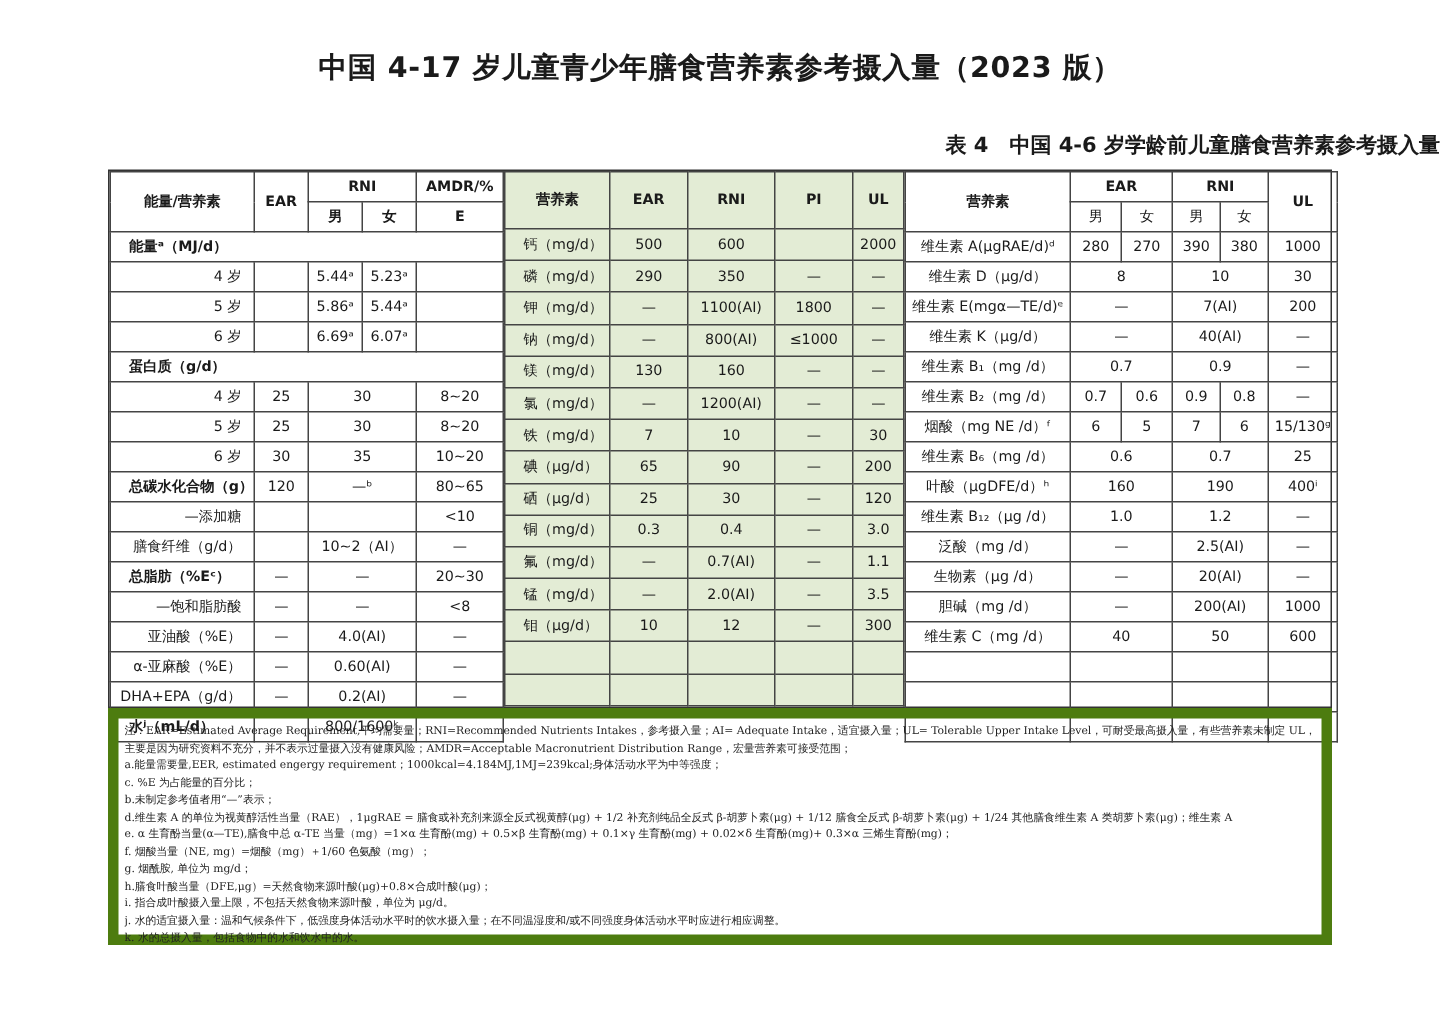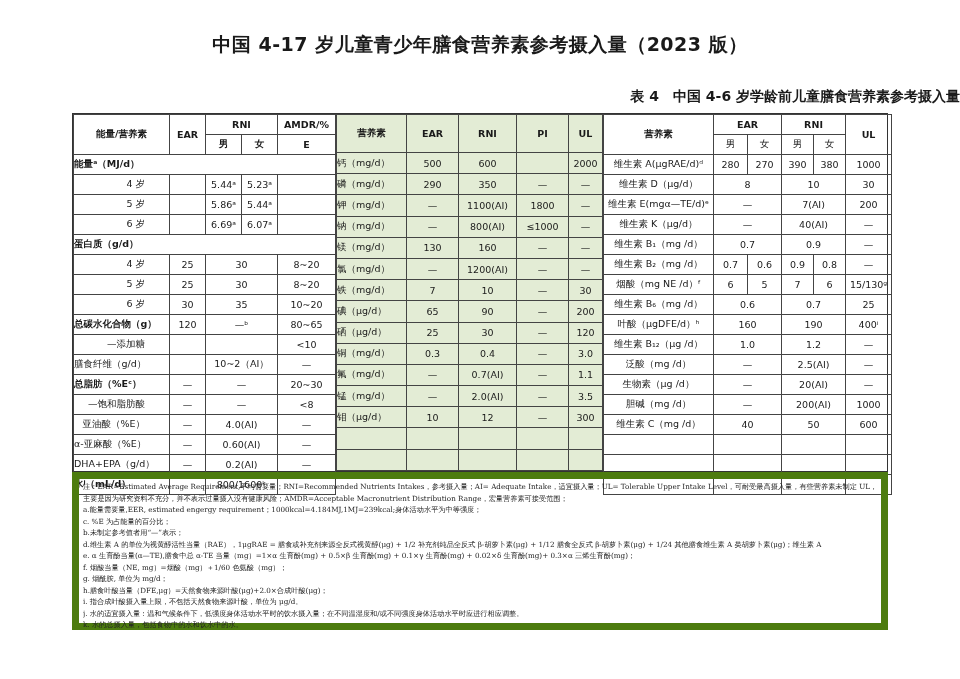--- a/index.html
+++ b/index.html
@@ -11,22 +11,22 @@
               font-size:14px; font-weight:bold; }
   .tables { position:absolute; left:72px; top:113px; width:816px; height:359px; display:flex;
             border:1px solid #333; box-sizing:border-box; }
   table { border-collapse:collapse; font-size:9.5px; table-layout:fixed; height:100%; }
   td, th { border:1px solid #444; text-align:center; padding:0; font-weight:normal;
            white-space:nowrap; overflow:hidden; height:19px; }
   th { font-weight:bold; font-size:9.5px; }
   table.t1 { width:262px; }
   table.t2 { width:266px; background:#e3ecd5; }
   table.t3 { width:288px; }
-  td.left { text-align:left; padding-left:0; }
-  td.right { text-align:right; padding-right:24px; }
+  td.left { text-align:left; padding-left:12px; }
+  td.right { text-align:right; padding-right:8px; }
   td.bold { font-weight:bold; }
   .notes { position:absolute; left:72px; top:472px; width:816px; height:158px;
            border:7px solid #4d7c0f; box-sizing:border-box; padding:2px 4px;
            font-family:"DejaVu Serif", "Liberation Serif", serif; font-size:7.2px; line-height:11.5px;
            color:#222; }
   .notes div { white-space:nowrap; overflow:hidden; }
 </style>
 </head>
 <body>
 
@@ -423,17 +423,17 @@
 <div class="notes" id="notes">
     <div>注：EAR=Estimated Average Requirement,平均需要量；RNI=Recommended Nutrients Intakes，参考摄入量；AI= Adequate Intake，适宜摄入量；UL= Tolerable Upper Intake Level，可耐受最高摄入量，有些营养素未制定 UL，</div>
     <div>主要是因为研究资料不充分，并不表示过量摄入没有健康风险；AMDR=Acceptable Macronutrient Distribution Range，宏量营养素可接受范围；</div>
     <div>a.能量需要量,EER, estimated engergy requirement；1000kcal=4.184MJ,1MJ=239kcal;身体活动水平为中等强度；</div>
     <div>c. %E 为占能量的百分比；</div>
     <div>b.未制定参考值者用“—”表示；</div>
     <div>d.维生素 A 的单位为视黄醇活性当量（RAE），1μgRAE = 膳食或补充剂来源全反式视黄醇(μg) + 1/2 补充剂纯品全反式 β-胡萝卜素(μg) + 1/12 膳食全反式 β-胡萝卜素(μg) + 1/24 其他膳食维生素 A 类胡萝卜素(μg)；维生素 A</div>
     <div>e. α 生育酚当量(α—TE),膳食中总 α-TE 当量（mg）=1×α 生育酚(mg) + 0.5×β 生育酚(mg) + 0.1×γ 生育酚(mg) + 0.02×δ 生育酚(mg)+ 0.3×α 三烯生育酚(mg)；</div>
     <div>f. 烟酸当量（NE, mg）=烟酸（mg）＋1/60 色氨酸（mg）；</div>
     <div>g. 烟酰胺, 单位为 mg/d；</div>
-    <div>h.膳食叶酸当量（DFE,μg）=天然食物来源叶酸(μg)+2.0×合成叶酸(μg)；</div>
+    <div>h.膳食叶酸当量（DFE,μg）=天然食物来源叶酸(μg)+0.8×合成叶酸(μg)；</div>
     <div>i. 指合成叶酸摄入量上限，不包括天然食物来源叶酸，单位为 μg/d。</div>
     <div>j. 水的适宜摄入量：温和气候条件下，低强度身体活动水平时的饮水摄入量；在不同温湿度和/或不同强度身体活动水平时应进行相应调整。</div>
     <div>k. 水的总摄入量，包括食物中的水和饮水中的水。</div>
   </div>
 
 </body></html>

